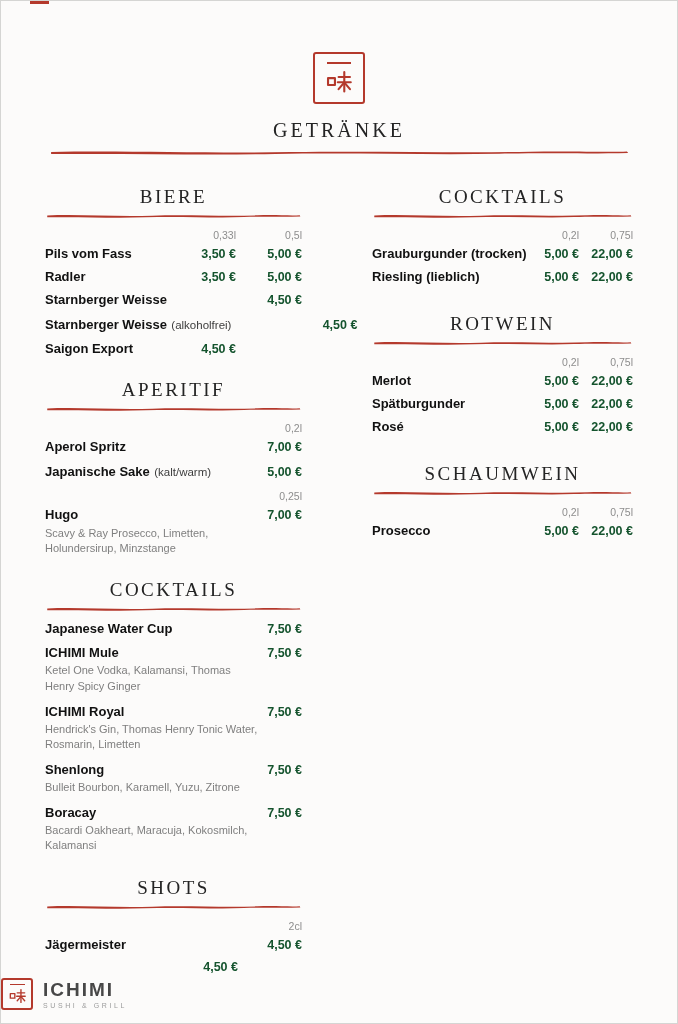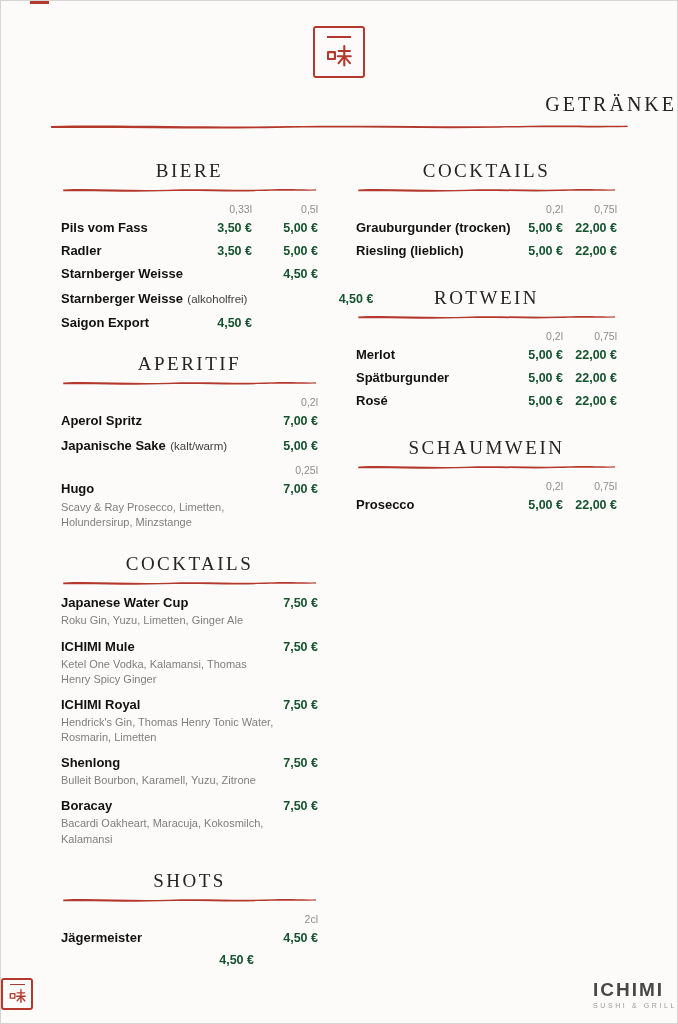--- a/index.html
+++ b/index.html
@@ -7,31 +7,31 @@
     --ink:#161616;
     --muted:#7f7f7f;
   }
   *{margin:0;padding:0;box-sizing:border-box}
   html,body{background:#ffffff}
   body{font-family:"Liberation Sans",sans-serif;color:var(--ink)}
   .page{position:relative;width:678px;height:1024px;background:#fcfbfa;border:1px solid #d5d5d3;overflow:hidden}
   .corner-mark{position:absolute;top:0;left:29px;width:19px;height:3px;background:var(--accent)}
 
   
-  .page-header{padding-top:25px;text-align:right}
+  .page-header{padding-top:51px;text-align:center}
   .seal{width:52px;height:52px;margin:0 auto;border:2px solid var(--accent);border-radius:3px;
         display:flex;flex-direction:column;align-items:center;justify-content:center;gap:4px;color:var(--accent)}
   .seal .bar{width:24px;height:2px;background:var(--accent)}
   .seal .char{width:26px;height:26px;display:block}
   .page-title{font-family:"Liberation Serif",serif;font-weight:400;font-size:20px;letter-spacing:3px;color:#242424;margin-top:15px}
   .brush{color:var(--accent);display:block}
   .main-brush{width:586px;height:7px;margin:7px auto 0}
 
   
-  .columns{display:flex;justify-content:space-between;padding:30px 60px 0}
+  .columns{display:flex;justify-content:space-between;padding:30px 44px 0}
   .col-left{width:257px}
   .col-right{width:261px}
   .menu-section{margin-bottom:23px}
   .col-right .menu-section{margin-bottom:29px}
   .sec-title{font-family:"Liberation Serif",serif;font-weight:400;font-size:19px;letter-spacing:2.5px;text-align:center;color:#242424}
   .sec-brush{width:100%;height:6px;margin-top:5px}
 
   
   .cols3{display:grid;grid-template-columns:1fr 48px 54px;column-gap:12px;align-items:baseline}
   .col-right .cols3{grid-template-columns:1fr 44px 52px;column-gap:2px}
@@ -42,21 +42,21 @@
   .name-cell{white-space:nowrap}
   .nm{font-size:13px;font-weight:700;color:#111;white-space:nowrap}
   .suffix{font-size:11.5px;font-weight:400;color:#3d3d3d}
   .price{font-size:12.5px;font-weight:700;color:#14532d;text-align:right;white-space:nowrap}
   .desc{font-size:11px;line-height:1.38;color:var(--muted);max-width:218px;margin:-4px 0 10px}
   .citem .item-row{margin-bottom:3px}
   .citem{margin-bottom:9px}
   .citem .desc{margin-top:0}
 
   
-  .page-footer{position:absolute;left:0;bottom:13px;width:100%;display:flex;align-items:center;justify-content:space-between;gap:21px}
+  .page-footer{position:absolute;left:0;bottom:13px;width:100%;display:flex;align-items:center;justify-content:flex-start;gap:10px}
   .seal.small{width:32px;height:32px;gap:2px;margin:0;border-width:2px}
   .seal.small .bar{width:15px;height:1.5px}
   .seal.small .char{width:17px;height:17px}
   .brand-block{text-align:left}
   .brand{font-size:19px;font-weight:700;letter-spacing:2px;color:#474747;line-height:1;font-family:"Liberation Sans",sans-serif}
   .tagline{font-size:7px;letter-spacing:2.6px;color:#9b9b9b;margin-top:3px}
 </style>
 </head>
 <body>
 
@@ -166,21 +166,20 @@
         <svg class="brush sec-brush" viewBox="0 0 230 8" preserveAspectRatio="none">
             <use href="#brush-stroke"></use>
           </svg>
         <div style="height:9px"></div>
 
         <div class="citem">
           <div class="item-row cols2">
             <span class="nm">Japanese Water Cup</span>
             <span class="price">7,50 €</span>
           </div>
-          <div class="desc">Roku Gin, Yuzu, Limetten, Ginger Ale</div>
         </div>
 
         <div class="citem">
           <div class="item-row cols2">
             <span class="nm">ICHIMI Mule</span>
             <span class="price">7,50 €</span>
           </div>
           <div class="desc">Ketel One Vodka, Kalamansi, Thomas Henry Spicy Ginger</div>
         </div>
 

